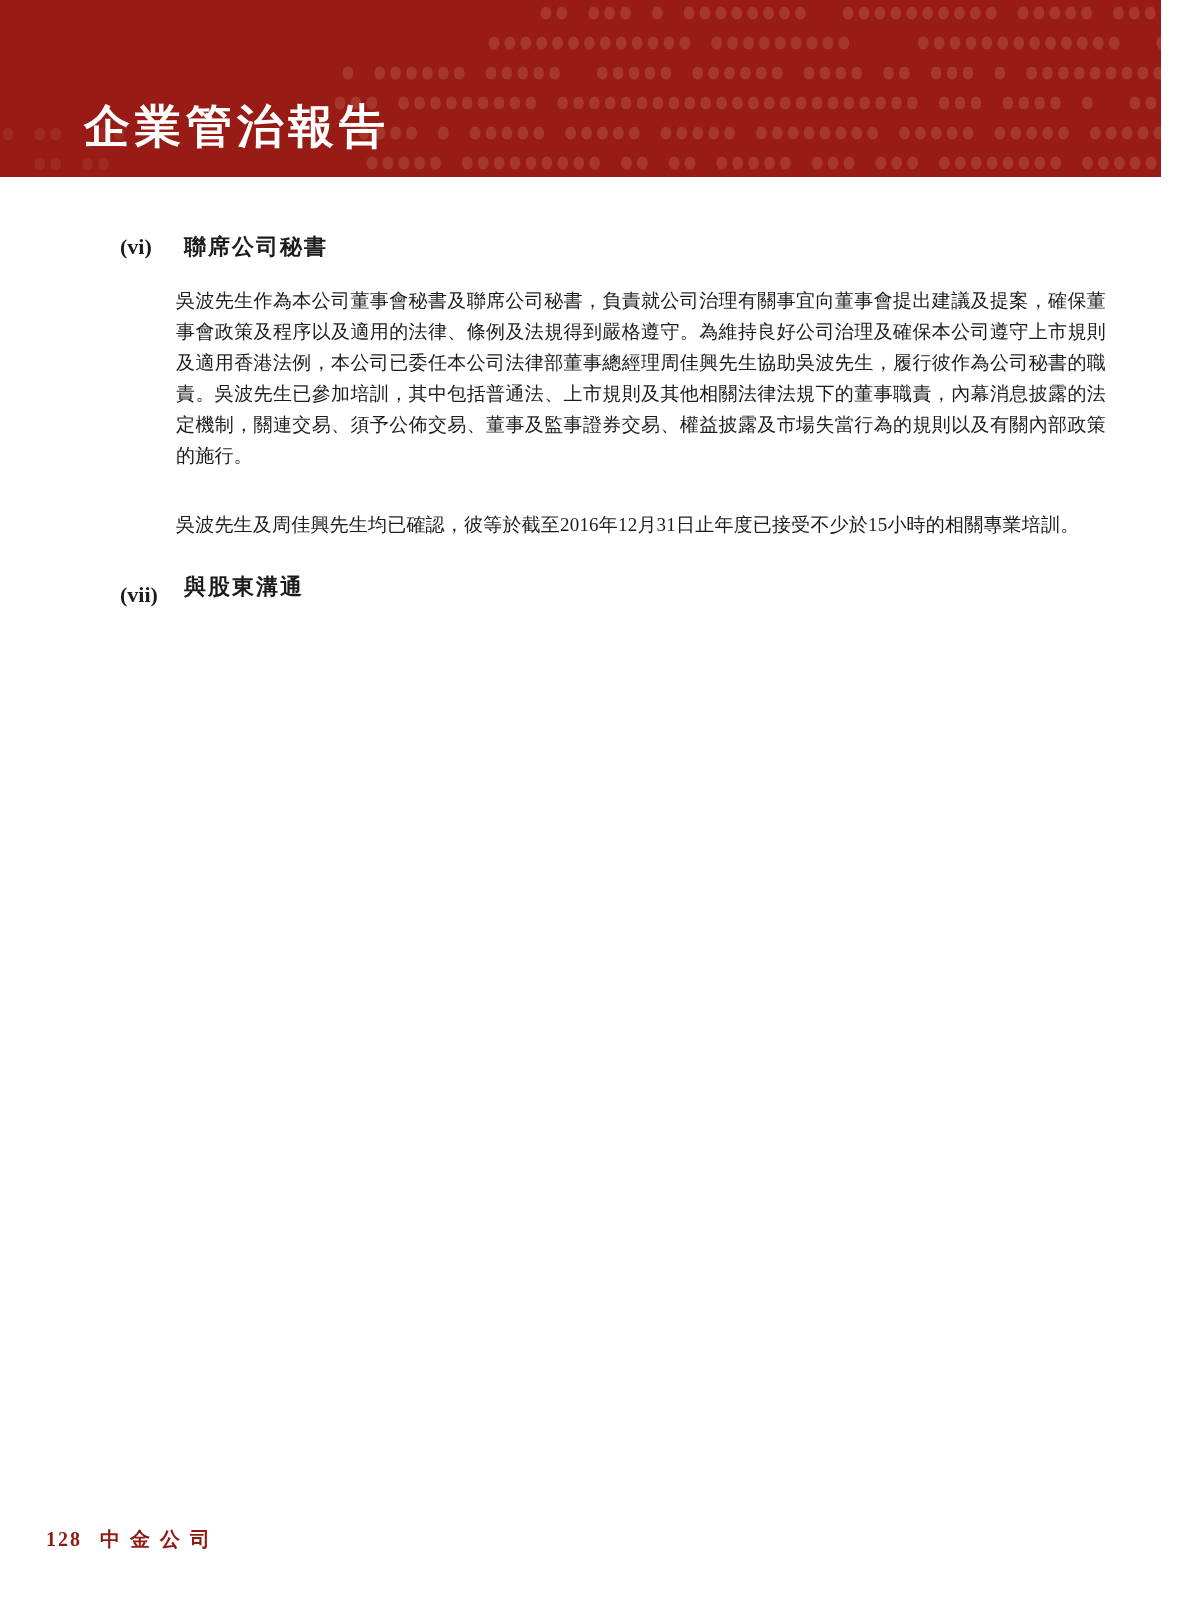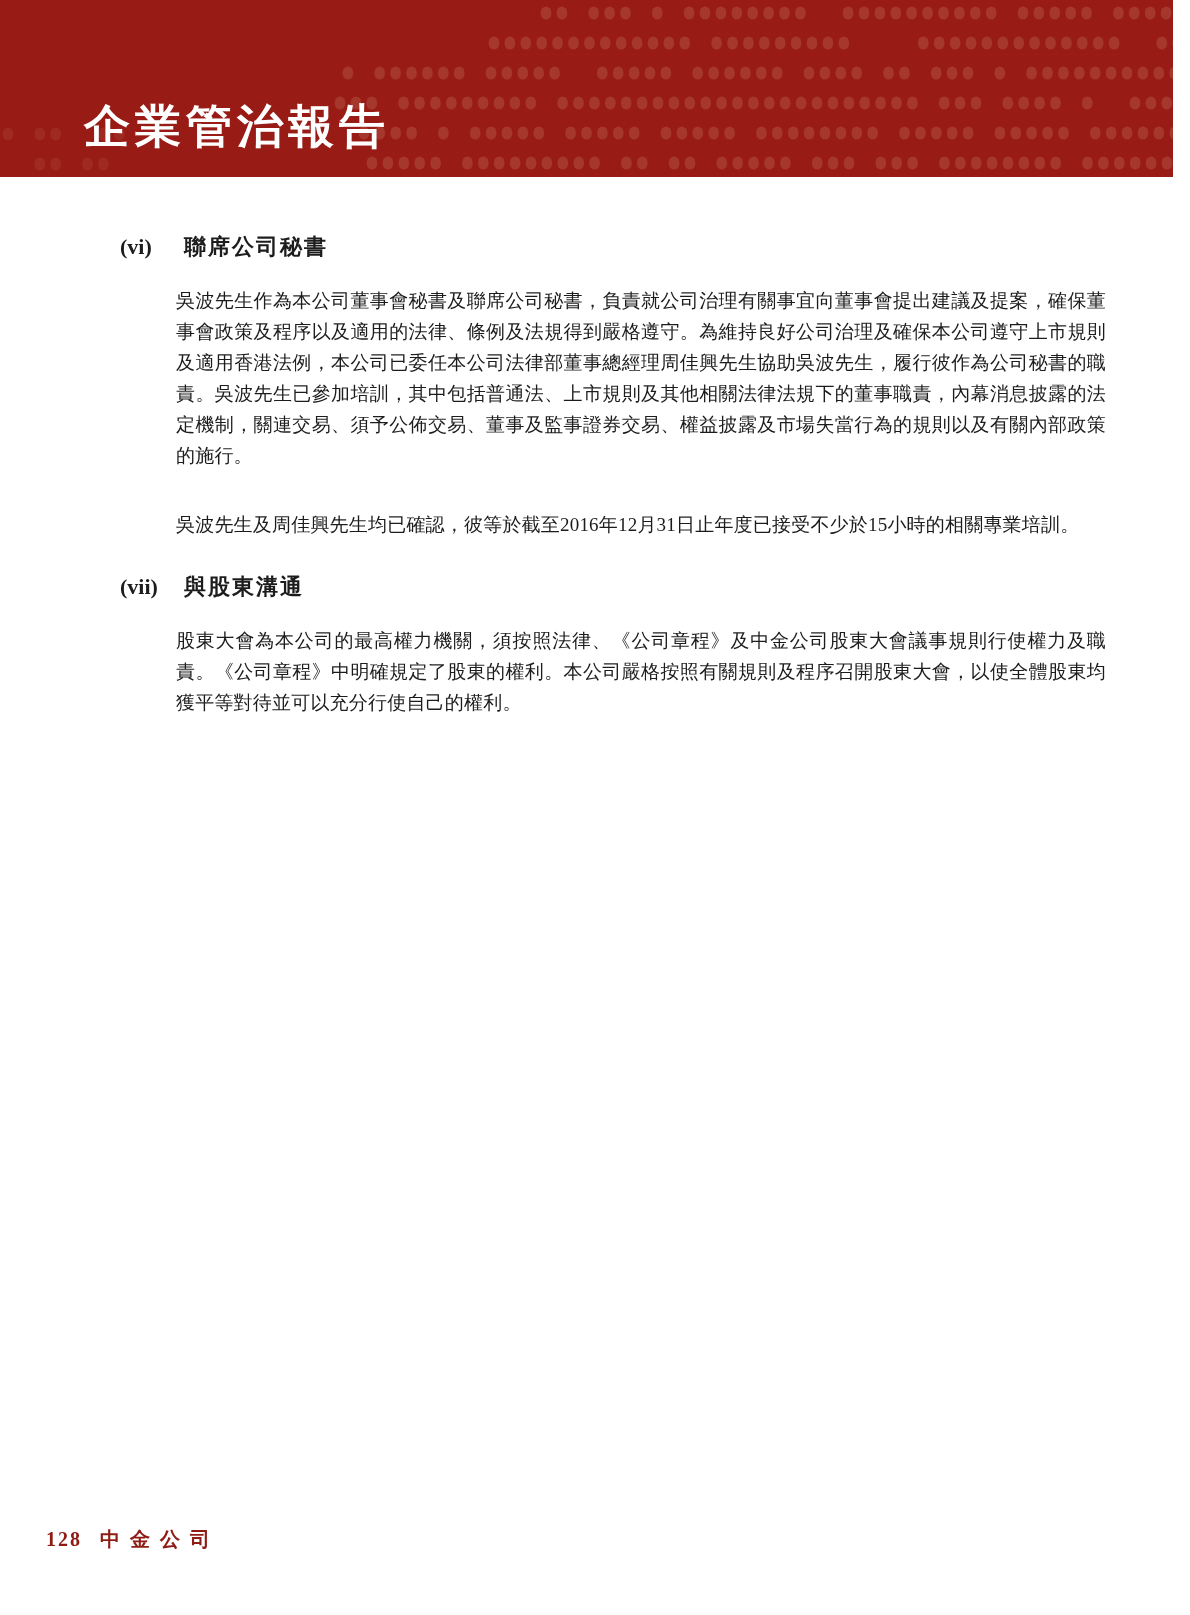--- a/index.html
+++ b/index.html
@@ -9,30 +9,30 @@
     --body-text:#1c1c1c;
   }
   html,body{margin:0;padding:0;}
   body{
     width:1190px;height:1615px;background:#ffffff;position:relative;
     font-family:"Liberation Serif","DejaVu Serif",serif;
     color:var(--body-text);overflow:hidden;
   }
   .banner{
     position:absolute;top:0;left:0;width:1161px;height:177px;
-    background:var(--banner-bg);overflow:hidden;padding-left:12px;
+    background:var(--banner-bg);overflow:hidden;
   }
   .banner svg{position:absolute;top:0;left:0;width:1190px;height:177px;}
   .banner-title{
     position:absolute;left:84px;top:102px;margin:0;
     font-size:46px;font-weight:bold;color:#ffffff;letter-spacing:5px;line-height:1.1;
   }
   .content{position:absolute;top:177px;left:0;width:971px;}
   .sec-head{display:flex;align-items:baseline;margin:47px 0 0 120px;}
-  .sec-vii .sec-head{margin-top:24px;}
+  .sec-vii .sec-head{margin-top:24px;align-items:flex-end;}
   .sec-num{flex:0 0 56px;font-size:22px;font-weight:bold;line-height:29px;}
   .sec-title{margin:8px;font-size:22px;font-weight:bold;letter-spacing:2px;line-height:29px;}
   .para{
     width:930px;margin:38px 0 0 176px;
     font-size:19px;line-height:31px;
     text-align:justify;text-justify:inter-character;
     letter-spacing:0.2px;
   }
   .para.first{margin-top:16px;}
   .page-footer{
@@ -324,21 +324,20 @@
       </div>
       <p class="para first">吳波先生作為本公司董事會秘書及聯席公司秘書，負責就公司治理有關事宜向董事會提出建議及提案，確保董事會政策及程序以及適用的法律、條例及法規得到嚴格遵守。為維持良好公司治理及確保本公司遵守上市規則及適用香港法例，本公司已委任本公司法律部董事總經理周佳興先生協助吳波先生，履行彼作為公司秘書的職責。吳波先生已參加培訓，其中包括普通法、上市規則及其他相關法律法規下的董事職責，內幕消息披露的法定機制，關連交易、須予公佈交易、董事及監事證券交易、權益披露及市場失當行為的規則以及有關內部政策的施行。</p>
       <p class="para">吳波先生及周佳興先生均已確認，彼等於截至2016年12月31日止年度已接受不少於15小時的相關專業培訓。</p>
     </section>
 
     <section class="sec-vii">
       <div class="sec-head">
         <span class="sec-num">(vii)</span>
         <h2 class="sec-title">與股東溝通</h2>
       </div>
-      <p class="para first">股東大會為本公司的最高權力機關，須按照法律、《公司章程》及中金公司股東大會議事規則行使權力及職責。《公司章程》中明確規定了股東的權利。本公司嚴格按照有關規則及程序召開股東大會，以使全體股東均獲平等對待並可以充分行使自己的權利。</p>
     </section>
 
   </main>
 
   <footer class="page-footer">
     <span class="page-number">128</span>
     <span class="company-name">中金公司</span>
   </footer>
 
 </div>

